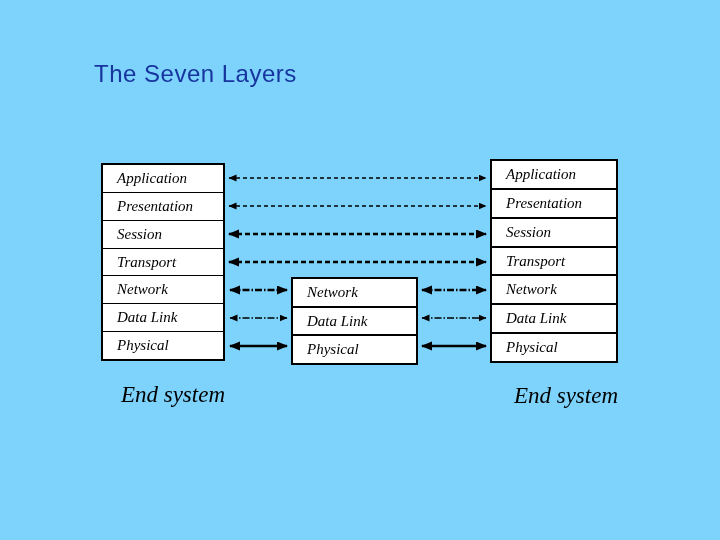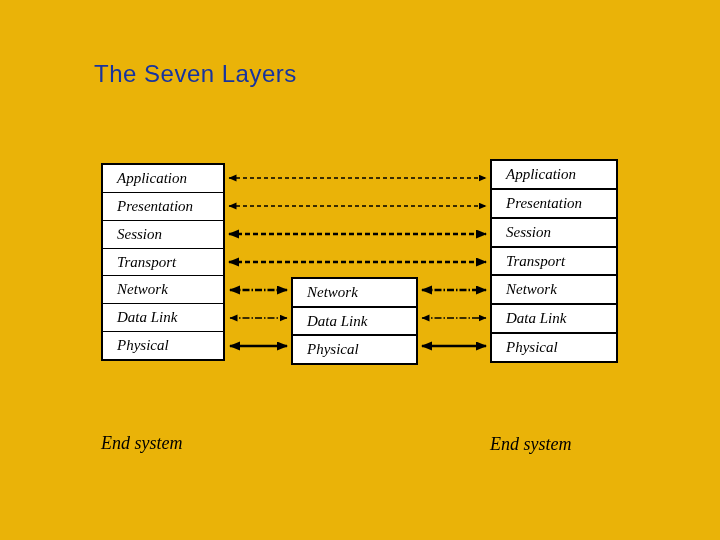--- a/index.html
+++ b/index.html
@@ -1,20 +1,20 @@
 <!DOCTYPE html>
 <html><head>
 <meta charset="utf-8">
 <style>
   html, body { margin: 0; padding: 0; background: #ffffff; }
   .canvas {
     position: relative;
     width: 720px;
     height: 540px;
-    background: #eab308;
+    background: #7dd3fc;
     overflow: hidden;
     font-family: "Liberation Serif", serif;
     color: #000;
   }
 
   .title {
     position: absolute;
     left: 94px;
     top: 60px;
     font-family: "Liberation Sans", sans-serif;
@@ -53,25 +53,24 @@
 
   .arrows {
     position: absolute;
     left: 0; top: 0;
     pointer-events: none;
   }
 
   .syslabel {
     position: absolute;
     font-style: italic;
-    font-size: 18px;
-    text-align: left;
+    font-size: 23px;
+    text-align: right;
     line-height: 22px;
     white-space: nowrap;
-    margin-top: 48px;
   }
   #label-left   { left: 101px; top: 384px; width: 124px; }
   #label-middle { left: 284px; top: 380px; width: 141px; }
   #label-right  { left: 490px; top: 385px; width: 128px; }
 </style>
 </head>
 <body>
 
 <div class="canvas">
 

